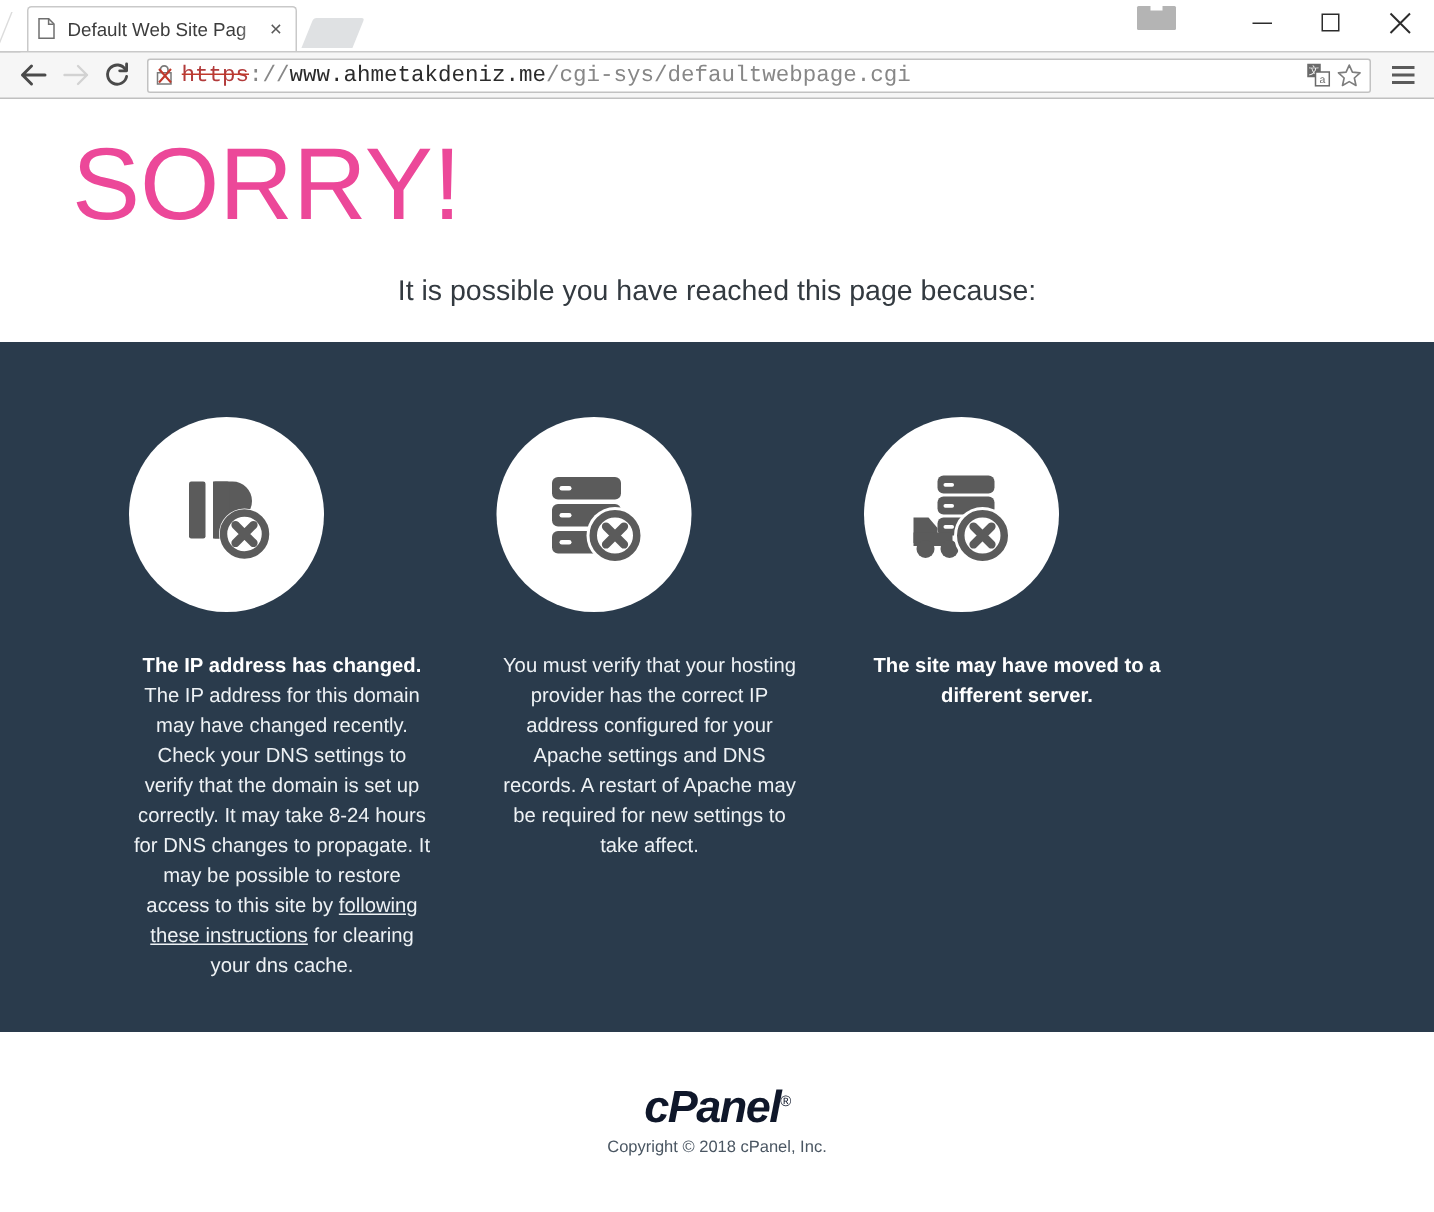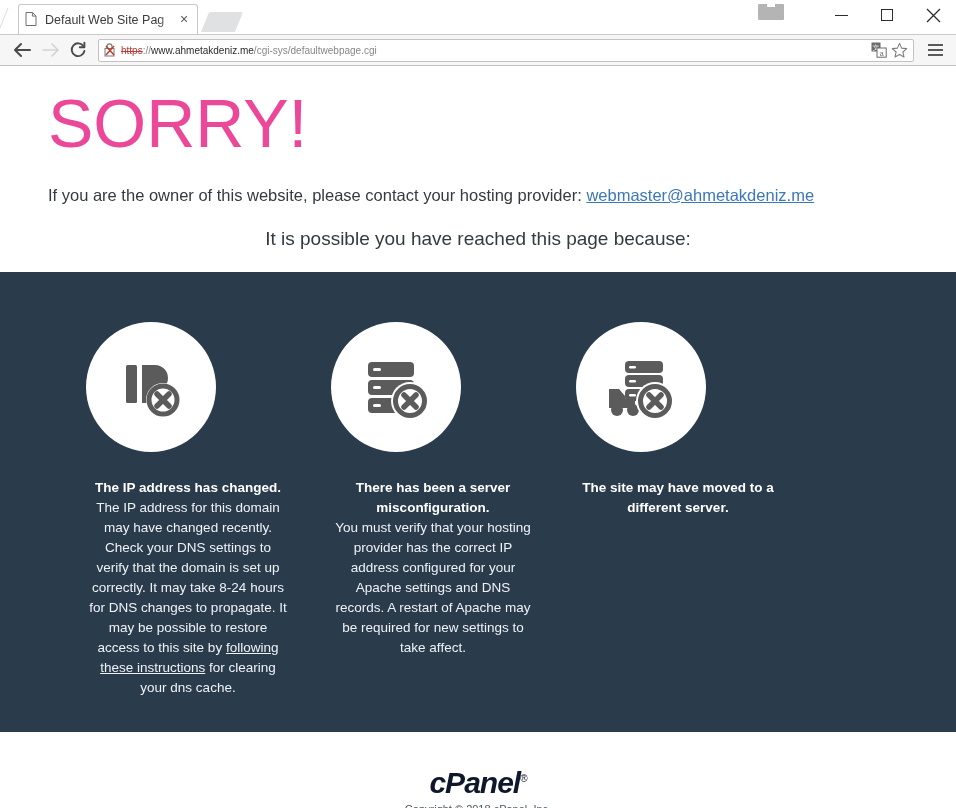--- a/index.html
+++ b/index.html
@@ -169,25 +169,26 @@
     overflow: hidden;
     cursor: text;
   }
   .lock-bad {
     width: 16px; height: 16px;
     flex: 0 0 auto;
     margin-right: 2px;
     position: relative;
   }
   .url {
-    font-size: 10px;
+    font-size: 15px;
     white-space: nowrap;
     color: #878787;
     line-height: 21px;
     overflow: hidden;
+    font-family: Liberation Mono, monospace;
   }
   .url .scheme {
     color: #b23b3b;
     text-decoration: line-through;
     text-decoration-color: #c0392b;
   }
   .url .host { color: #2b2b2b; }
   .omni-icons {
     margin-left: auto;
     display: flex;
@@ -407,21 +408,20 @@
       <i></i>
         <i></i>
         <i></i>
     </div>
   </div>
 
   <div class="page">
 
     <div class="top-section">
       <div class="sorry">SORRY!</div>
-      <div class="lead"><span>If you are the owner of this website, please contact your hosting provider: </span><a href="#">webmaster@ahmetakdeniz.me</a></div>
       <div class="lead2">It is possible you have reached this page because:</div>
     </div>
 
     <div class="dark-panel">
       <div class="cards">
 
         <div class="card">
           <div class="circle">
             <svg width="76" height="76" viewBox="0 0 76 76">
               <g fill="#5b5b5b">
@@ -452,21 +452,20 @@
                 <rect x="15" y="19" width="8" height="3" rx="1.5"></rect>
                 <rect x="15" y="37" width="8" height="3" rx="1.5"></rect>
                 <rect x="15" y="55" width="8" height="3" rx="1.5"></rect>
               </g>
               <circle cx="52" cy="52" r="19" fill="#ffffff"></circle>
               <circle cx="52" cy="52" r="14.5" fill="none" stroke="#5b5b5b" stroke-width="5"></circle>
               <path d="M46 46 L58 58 M58 46 L46 58" stroke="#5b5b5b" stroke-width="5.5" stroke-linecap="round"></path>
             </svg>
           </div>
           <div class="card-body">
-            <div class="card-title">There has been a server misconfiguration.</div>
             <div class="card-text"><span>You must verify that your hosting provider has the correct IP address configured for your Apache settings and DNS records. A restart of Apache may be required for new settings to take affect.</span></div>
           </div>
         </div>
 
         <div class="card">
           <div class="circle">
             <svg width="76" height="76" viewBox="0 0 76 76">
               <g fill="#5b5b5b">
                 <rect x="22" y="12" width="38" height="12" rx="4"></rect>
                 <rect x="22" y="26" width="38" height="12" rx="4"></rect>

